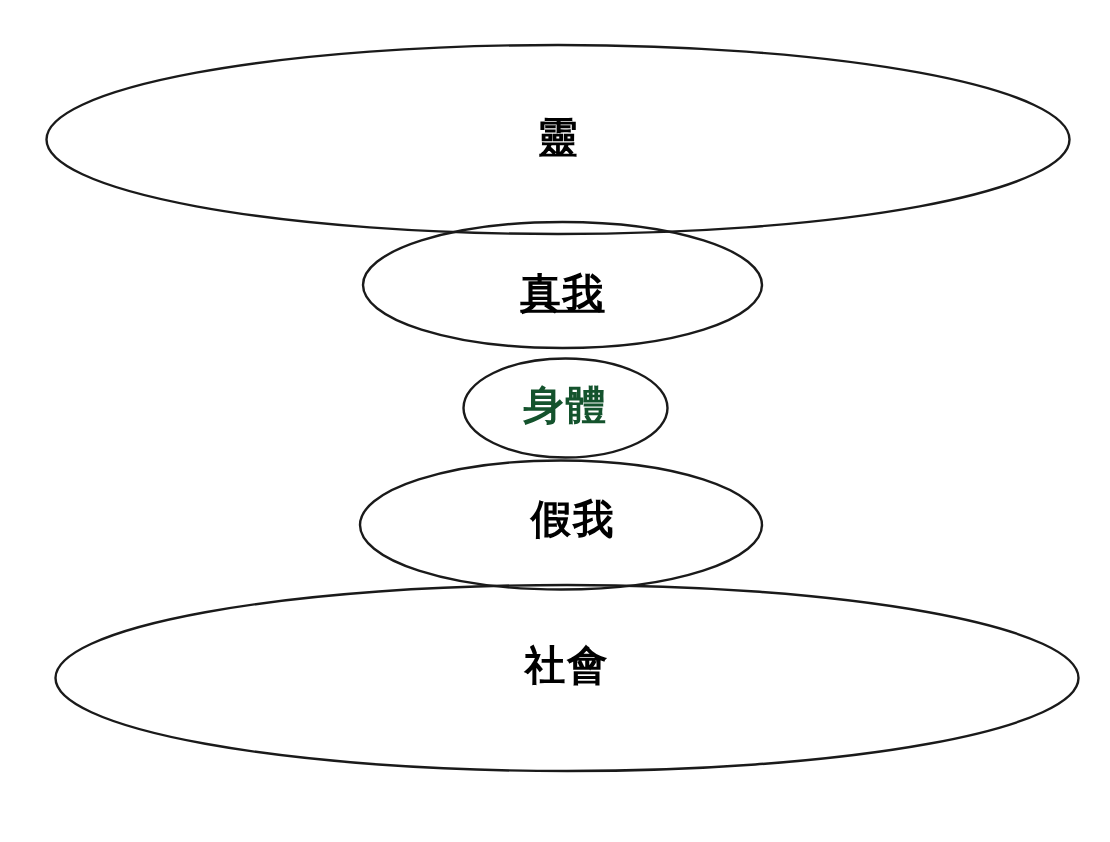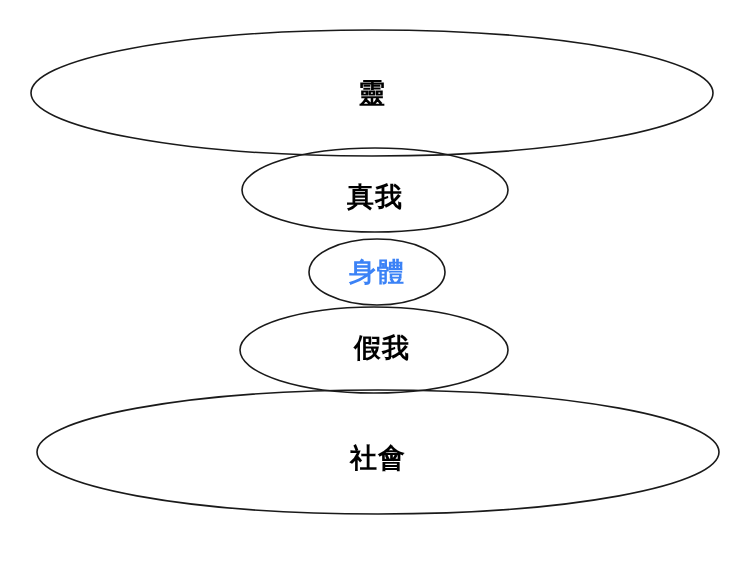--- a/index.html
+++ b/index.html
@@ -51,18 +51,18 @@
 
   <svg id="diagram-svg" viewBox="0 0 740 561" xmlns="http://www.w3.org/2000/svg">
     <ellipse class="ellipse-shape" cx="372" cy="93" rx="341" ry="63" style="stroke: rgb(26, 26, 26);"></ellipse>
     <ellipse class="ellipse-shape" cx="375" cy="190" rx="133" ry="42" style="stroke: rgb(26, 26, 26);"></ellipse>
     <ellipse class="ellipse-shape" cx="377" cy="272" rx="68" ry="33" style="stroke: rgb(26, 26, 26);"></ellipse>
     <ellipse class="ellipse-shape" cx="374" cy="350" rx="134" ry="43" style="stroke: rgb(26, 26, 26);"></ellipse>
     <ellipse class="ellipse-shape" cx="378" cy="452" rx="341" ry="62" style="stroke: rgb(26, 26, 26);"></ellipse>
   </svg>
 
   <div class="ellipse-label" style="left: 372px; top: 92px; font-size: 27px; color: rgb(0, 0, 0);">靈</div>
-  <div class="ellipse-label" style="left: 375px; top: 196px; font-size: 27px; color: rgb(0, 0, 0);">真我</div>
-  <div class="ellipse-label" style="left: 377px; top: 271px; font-size: 27px; color: #3b82f6;">身體</div>
+  <div class="ellipse-label" style="left: 375px; top: 196px; font-size: 27px; color: rgb(0, 0, 0); text-decoration: underline;">真我</div>
+  <div class="ellipse-label" style="left: 377px; top: 271px; font-size: 27px; color: #14532d;">身體</div>
   <div class="ellipse-label" style="left: 382px; top: 347px; font-size: 27px; color: rgb(0, 0, 0);">假我</div>
-  <div class="ellipse-label" style="left: 378px; top: 457px; font-size: 27px; color: rgb(0, 0, 0);">社會</div>
+  <div class="ellipse-label" style="left: 378px; top: 444px; font-size: 27px; color: rgb(0, 0, 0); font-family: Liberation Serif, serif;">社會</div>
 
 </div>
 
 </body></html>

